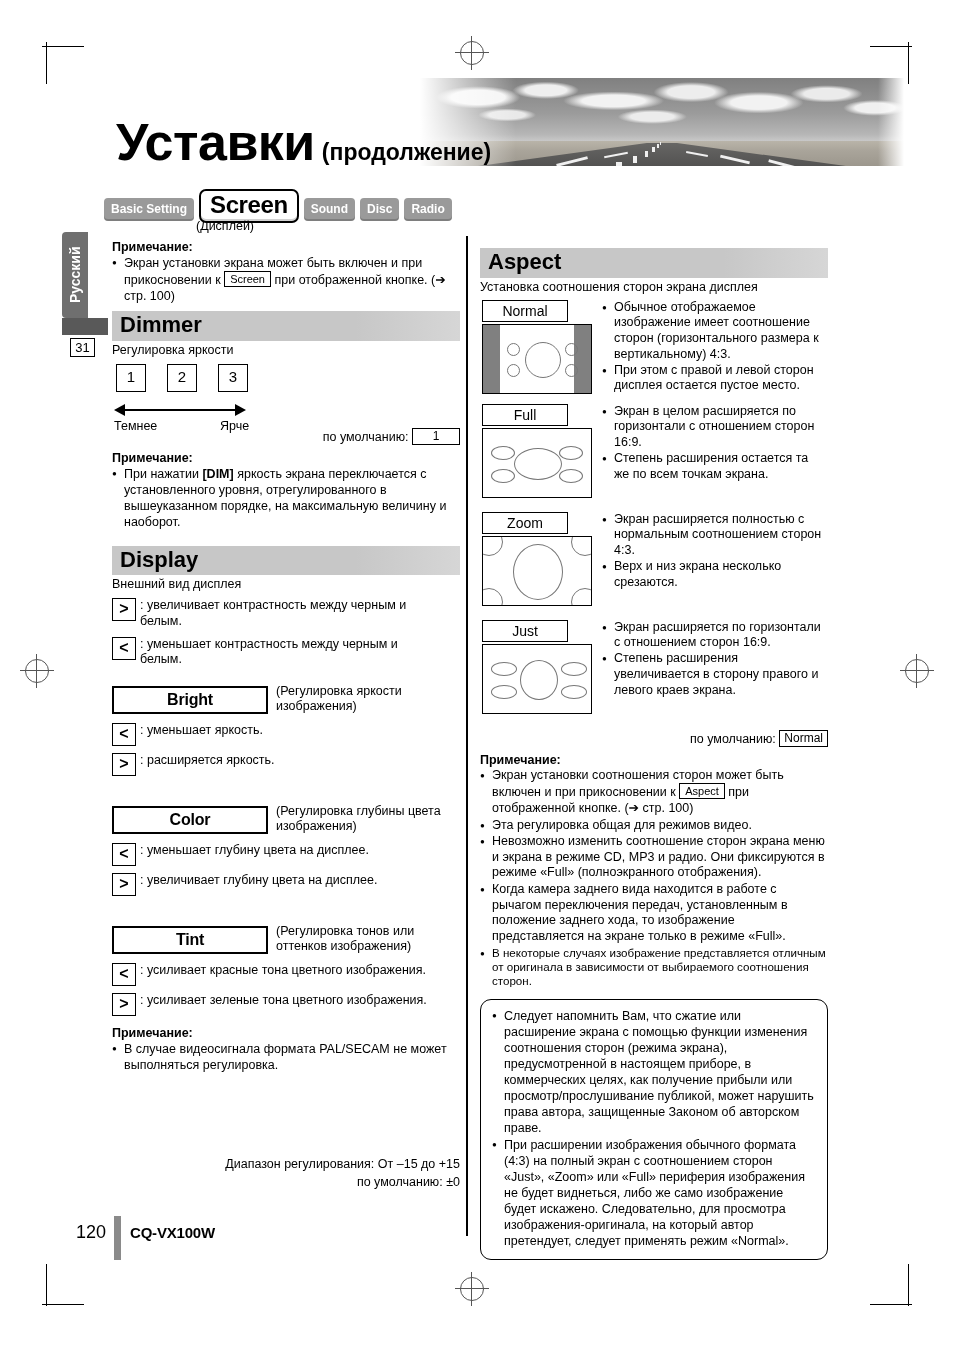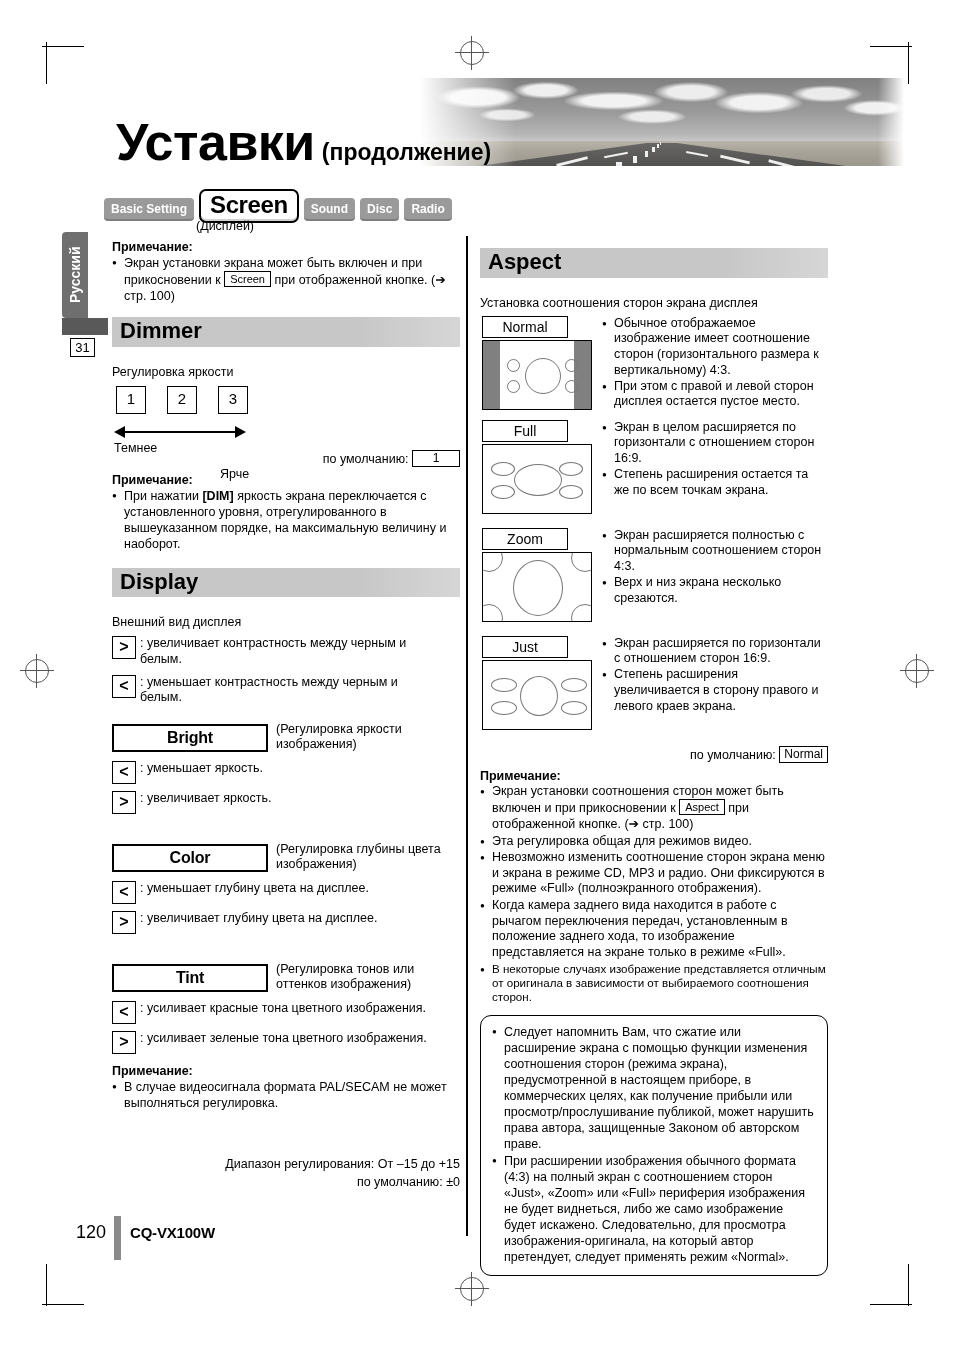--- a/index.html
+++ b/index.html
@@ -114,21 +114,21 @@
 
   
   .col-l { position:absolute; left:112px; top:0; width:348px; }
   .col-r { position:absolute; left:480px; top:0; width:348px; }
 
   .sec-head {
     background:linear-gradient(to right,#c7c7c7 0%, #c7c7c7 70%, #d6d6d6 100%);
     font-size:22px; font-weight:bold; padding:2px 0 3px 8px;
     line-height:1.12;
   }
-  .sec-sub { font-size:12.5px; margin-top:18px; }
+  .sec-sub { font-size:12.5px; margin-top:2px; }
 
   .note-h { font-size:12.5px; font-weight:bold; }
   ul.notes { list-style:none; margin:0; padding:0; }
   ul.notes > li {
     font-size:12.5px; line-height:1.28;
     padding-left:12px; position:relative; margin-top:1px;
   }
   ul.notes > li:before {
     content:"\25CF"; position:absolute; left:0; top:0; font-size:8px; line-height:16px;
   }
@@ -320,35 +320,35 @@
     <ul class="notes">
       <li>
         <span>Экран установки экрана может быть включен и при</span>
         <span>прикосновении к</span>
         <span class="inline-key">Screen</span>
         <span>при отображенной кнопке.</span>
         <span>(➔ стр. 100)</span>
       </li>
     </ul>
 
-    <div class="sec-head" style="margin-top:13px;">Dimmer</div>
+    <div class="sec-head" style="margin-top:7px;">Dimmer</div>
     <div class="sec-sub">Регулировка яркости</div>
 
     <div class="dimmer-row" style="height:78px;">
       <div class="dbox" style="left:4px;">1</div>
       <div class="dbox" style="left:55px;">2</div>
       <div class="dbox" style="left:106px;">3</div>
 
       <div class="arrow-line">
         <div class="hl"></div>
         <div class="shaft"></div>
         <div class="hr"></div>
       </div>
       <div class="arrow-lbl" style="left:2px;">Темнее</div>
-      <div class="arrow-lbl" style="left:108px;margin-top:26px;">Ярче</div>
+      <div class="arrow-lbl" style="left:108px;">Ярче</div>
     </div>
 
     <div class="default-line" style="margin-top:-14px;">
       <span>по умолчанию:</span>
       <span class="default-box">1</span>
     </div>
 
     <div class="note-h" style="margin-top:6px;">Примечание:</div>
     <ul class="notes">
       <li><span>При нажатии </span><b>[DIM]</b><span> яркость экрана переключается с установленного уровня, отрегулированного в вышеуказанном порядке, на максимальную величину и наоборот.</span></li>
@@ -364,21 +364,21 @@
       <span class="ltbox">&lt;</span><span class="lt-text">: уменьшает контрастность между черным и белым.</span>
     </div>
 
     <div class="param" style="margin-top:18px;">
       <span class="param-btn">Bright</span><span class="param-desc">(Регулировка яркости изображения)</span>
     </div>
     <div class="lt-row">
       <span class="ltbox">&lt;</span><span class="lt-text">: уменьшает яркость.</span>
     </div>
     <div class="lt-row">
-      <span class="ltbox">&gt;</span><span class="lt-text">: увеличивает яркость.</span>
+      <span class="ltbox">&gt;</span><span class="lt-text">: расширяется яркость.</span>
     </div>
 
     <div class="param" style="margin-top:30px;">
       <span class="param-btn">Color</span><span class="param-desc">(Регулировка глубины цвета изображения)</span>
     </div>
     <div class="lt-row">
       <span class="ltbox">&lt;</span><span class="lt-text">: уменьшает глубину цвета на дисплее.</span>
     </div>
     <div class="lt-row">
       <span class="ltbox">&gt;</span><span class="lt-text">: увеличивает глубину цвета на дисплее.</span>

